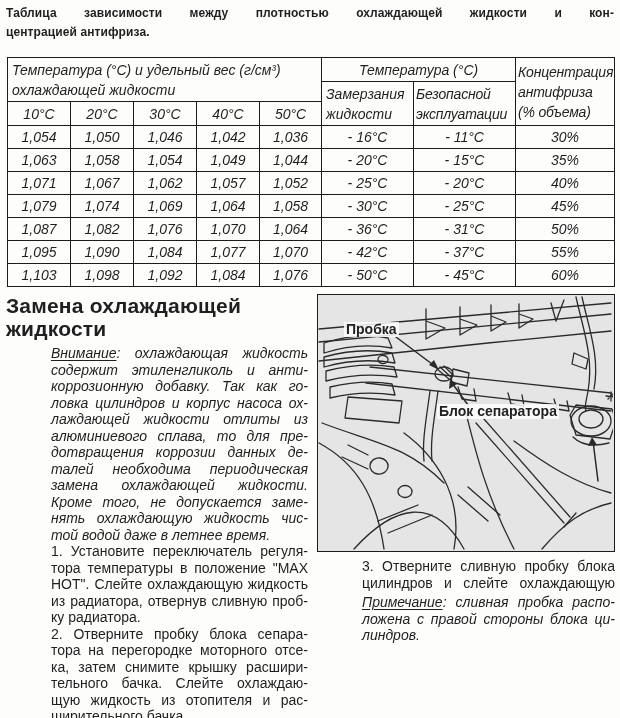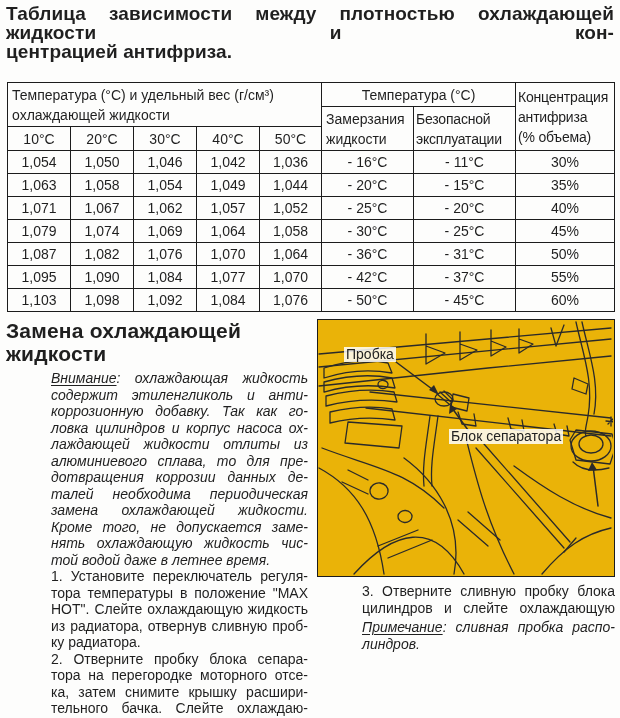--- a/index.html
+++ b/index.html
@@ -8,35 +8,36 @@
     background: #fdfdfc;
     color: #1f1f1f;
     font-family: "Liberation Sans", sans-serif;
     -webkit-font-smoothing: antialiased;
   }
   .page { padding: 4px 6px 0 6px; width: 620px; }
 
   
   .doc-title {
     font-weight: 700;
-    font-size: 19px;
+    font-size: 12px;
     line-height: 19px;
     letter-spacing: 0.1px;
-    margin-bottom: 21px;
+    margin-bottom: 15px;
   }
   .doc-title .jline { text-align: justify; text-align-last: justify; }
   .doc-title .jline.last { text-align-last: left; }
 
   
   table.density {
     width: 607px;
     border-collapse: collapse;
     table-layout: fixed;
     font-size: 14px;
     margin-left: 1px;
+    font-style: italic;
   }
   table.density td {
     border: 1.5px solid #1c1c1c;
     padding: 1px 4px;
     white-space: pre-line;
     overflow: hidden;
   }
   table.density td.h { text-align: left; line-height: 20px; }
   table.density td.hc { text-align: center; }
   table.density tr.hr1 { height: 24px; }
@@ -64,42 +65,43 @@
   .para .jline { text-align: justify; text-align-last: justify; }
   .para .jline.last { text-align-last: left; }
   .ulead { text-decoration: underline; text-underline-offset: 2px; }
 
   
   .figure {
     position: relative;
     width: 298px;
     height: 258px;
     border: 1.6px solid #1c1c1c;
-    background: #eab308;
+    background: #e5e5e5;
     margin-bottom: 6px;
+    font-weight: bold;
   }
   .figure svg { position: absolute; left: 0; top: 0; }
   .fig-label {
     position: absolute;
     font-size: 14px;
     line-height: 15px;
     color: #222;
     background: rgba(254,254,254,0.85);
     padding: 0 2px;
     white-space: pre-line;
   }
   .fig-label.cap {
     right: 3px; top: 183px;
     text-align: right;
     font-size: 13.5px;
     line-height: 14.5px;
     background: transparent;
   }
   .fig-label.plug { left: 26px; top: 27px; }
-  .fig-label.sep  { left: 131px; top: 109px; }
+  .fig-label.sep  { left: 119px; top: 109px; }
 </style>
 </head>
 <body>
 
 <div class="page">
 
   <div class="doc-title">
       <div class="jline">Таблица зависимости между плотностью охлаждающей жидкости и кон-</div>
       <div class="jline last">центрацией антифриза.</div>
     </div>
@@ -323,19 +325,20 @@
       </div>
 
       <div class="para">
           <div class="jline">3. Отверните сливную пробку блока</div>
           <div class="jline">цилиндров и слейте охлаждающую</div>
         </div>
 
       <div class="para italic" style="margin-top:3px">
         <div class="jline"><span class="ulead">Примечание</span><span>: сливная пробка распо-</span></div>
         <div>
+            <div class="jline">ложена с правой стороны блока ци-</div>
             <div class="jline last">линдров.</div>
           </div>
       </div>
 
     </div>
   </div>
 </div>
 
 </body></html>

